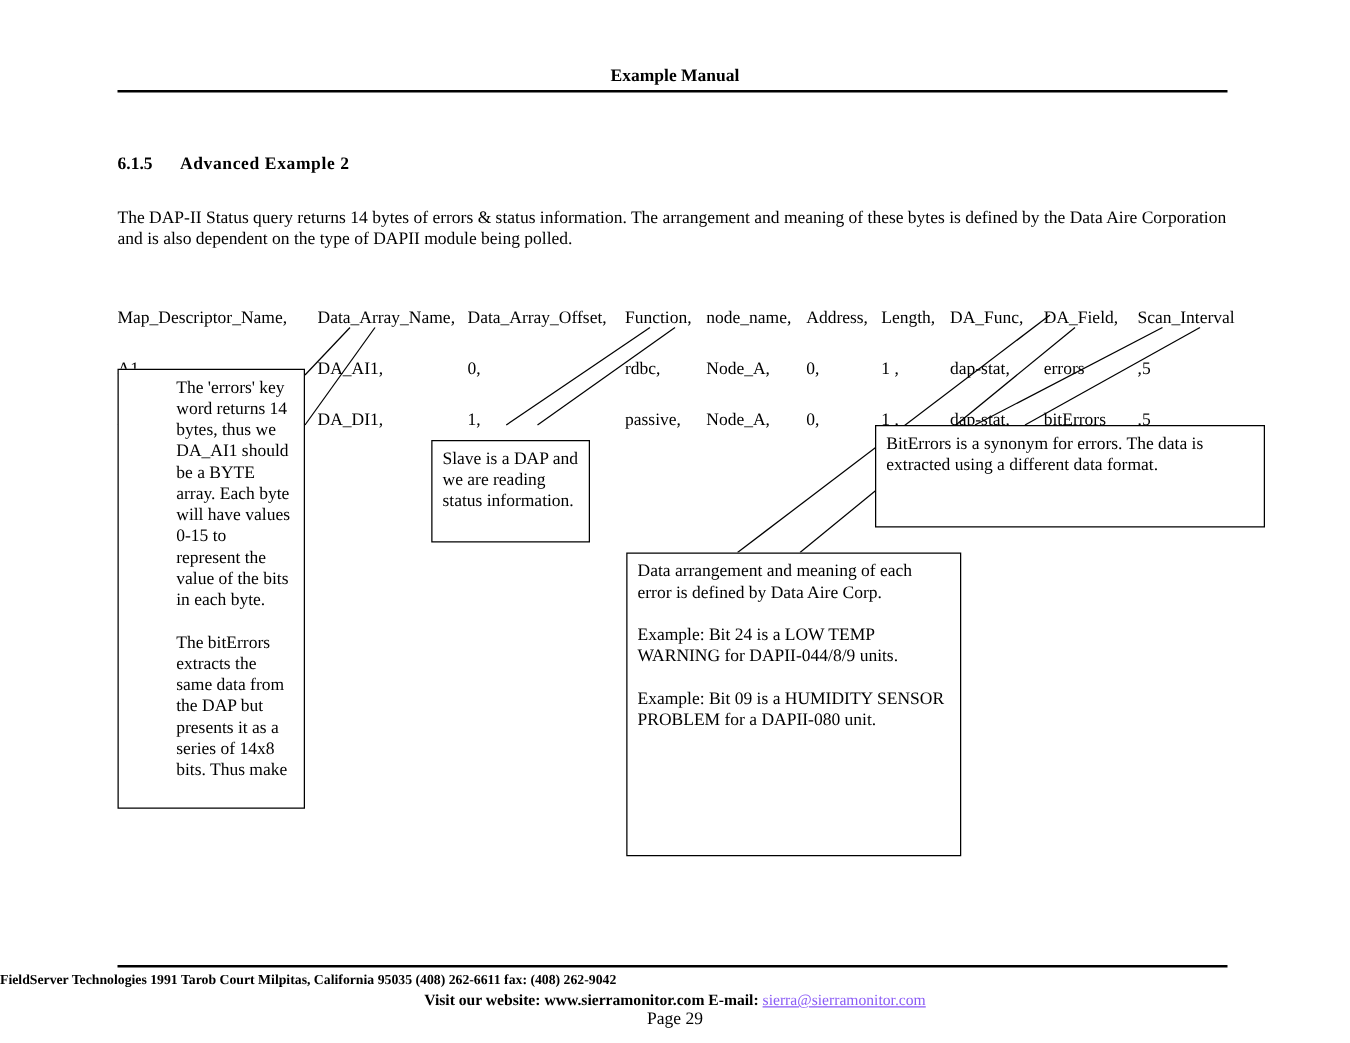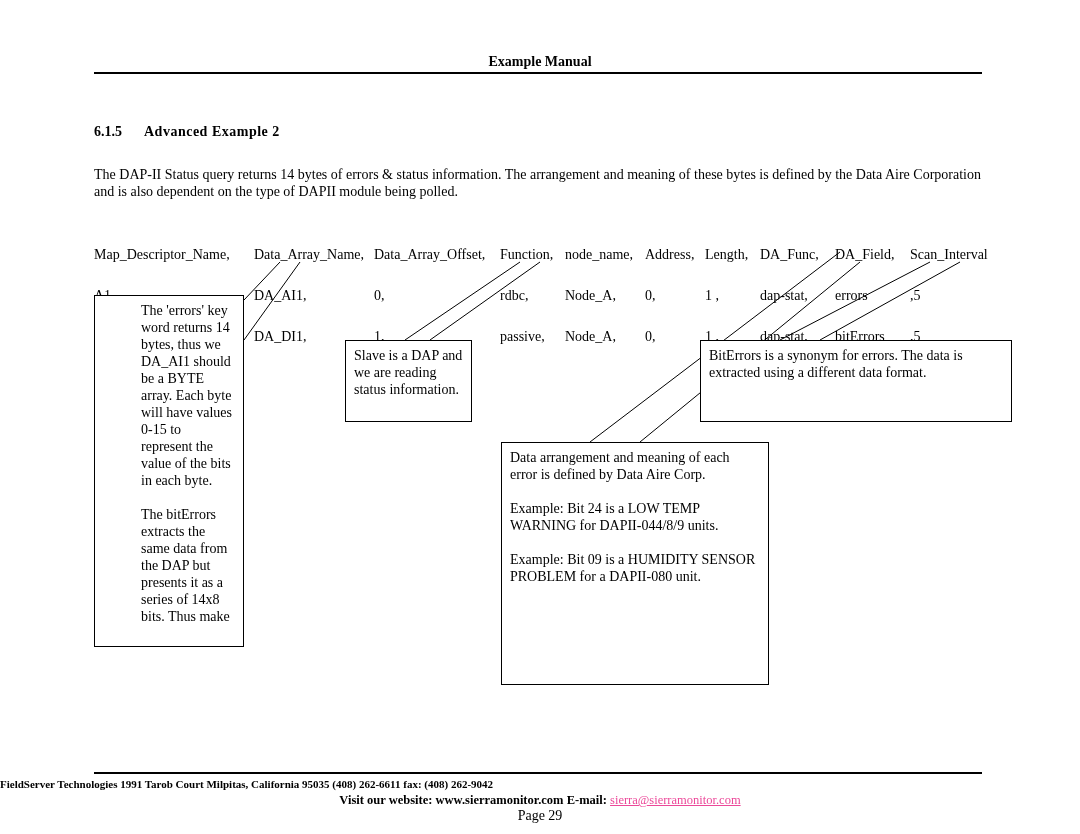--- a/index.html
+++ b/index.html
@@ -89,21 +89,21 @@
     box-sizing: border-box;
   }
   .callout-a {
     top: 295px;
     left: 94px;
     width: 150px;
     height: 352px;
     padding-left: 46px;
   }
   .callout-b {
-    top: 340px;
+    top: 352px;
     left: 345px;
     width: 127px;
     height: 82px;
   }
   .callout-c {
     top: 442px;
     left: 501px;
     width: 268px;
     height: 243px;
   }
@@ -144,21 +144,21 @@
   .footer2 {
     position: absolute;
     top: 793px;
     left: 0;
     width: 1080px;
     text-align: center;
     font-weight: bold;
     font-size: 12.5px;
   }
   .footer2 a {
-    color: #ec4899;
+    color: #8b5cf6;
     text-decoration: underline;
     font-weight: normal;
   }
   .footer3 {
     position: absolute;
     top: 808px;
     left: 0;
     width: 1080px;
     text-align: center;
     font-size: 14px;

